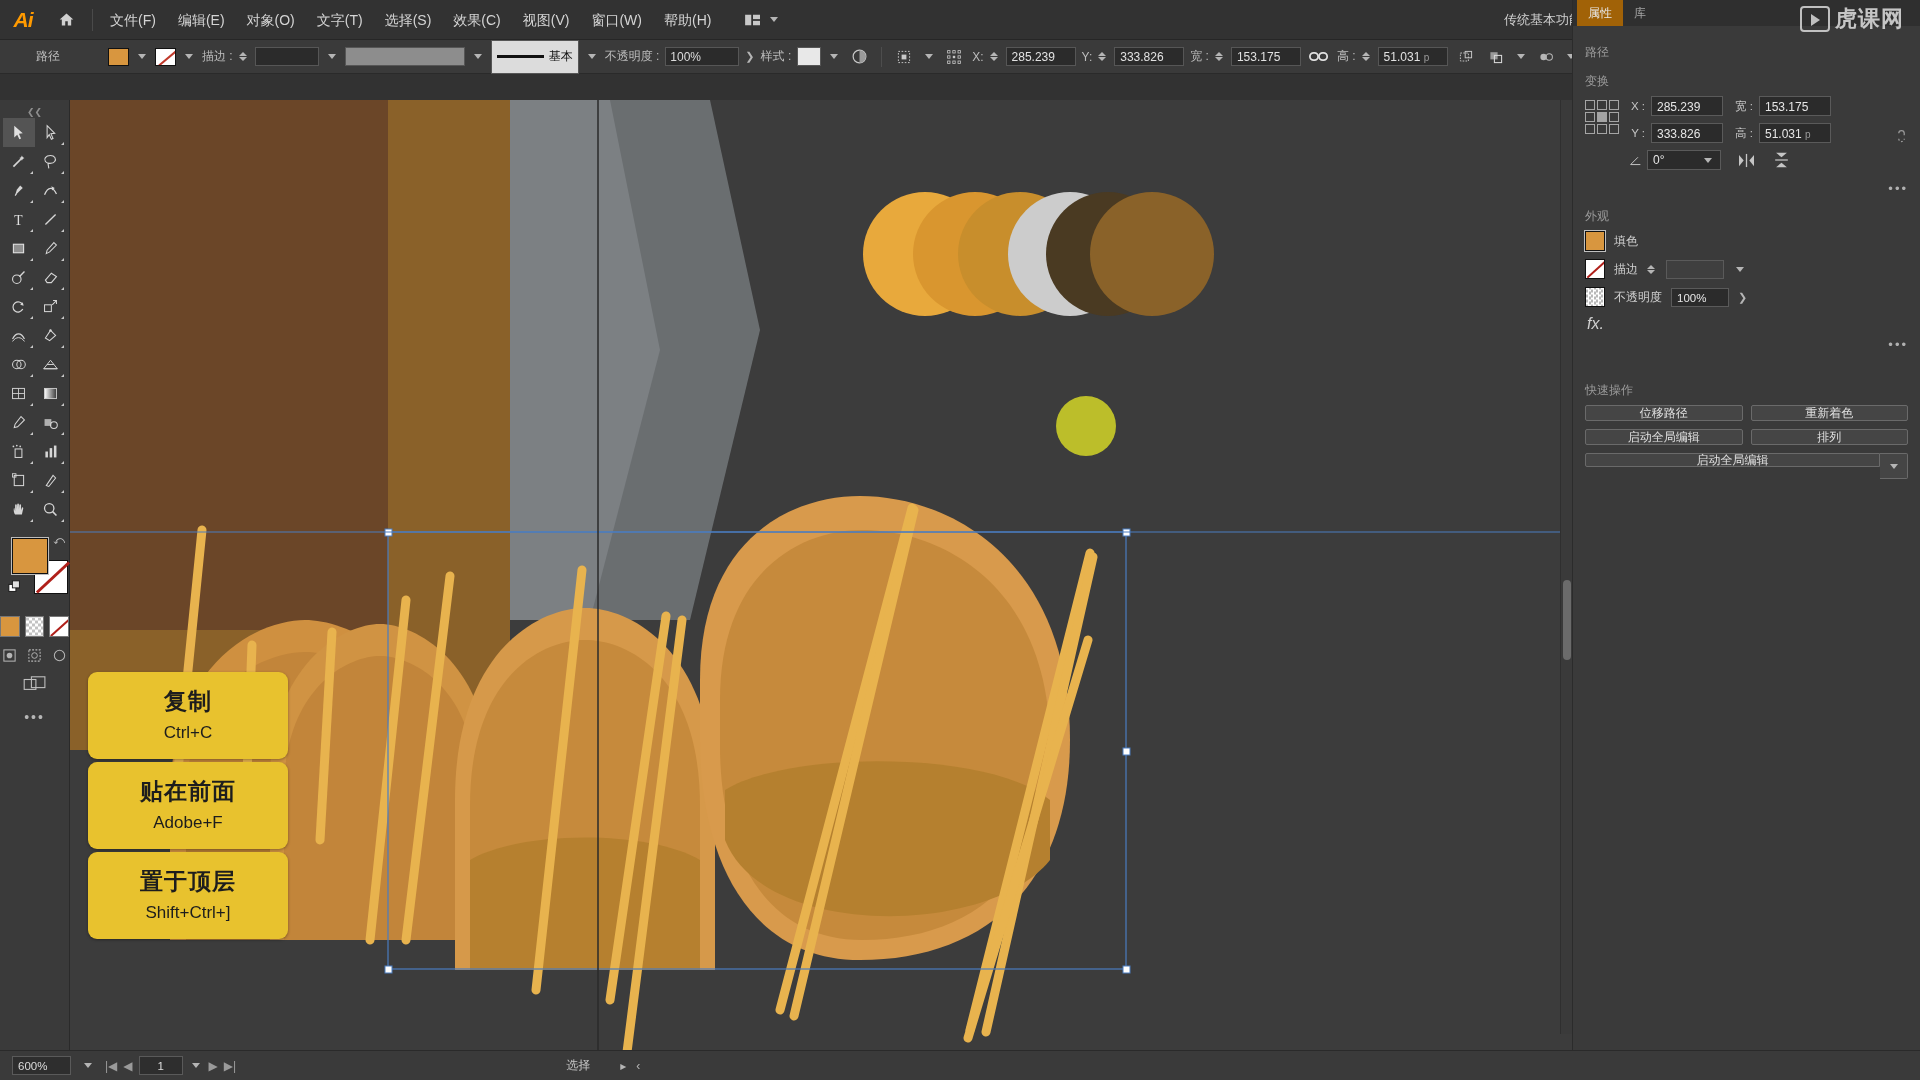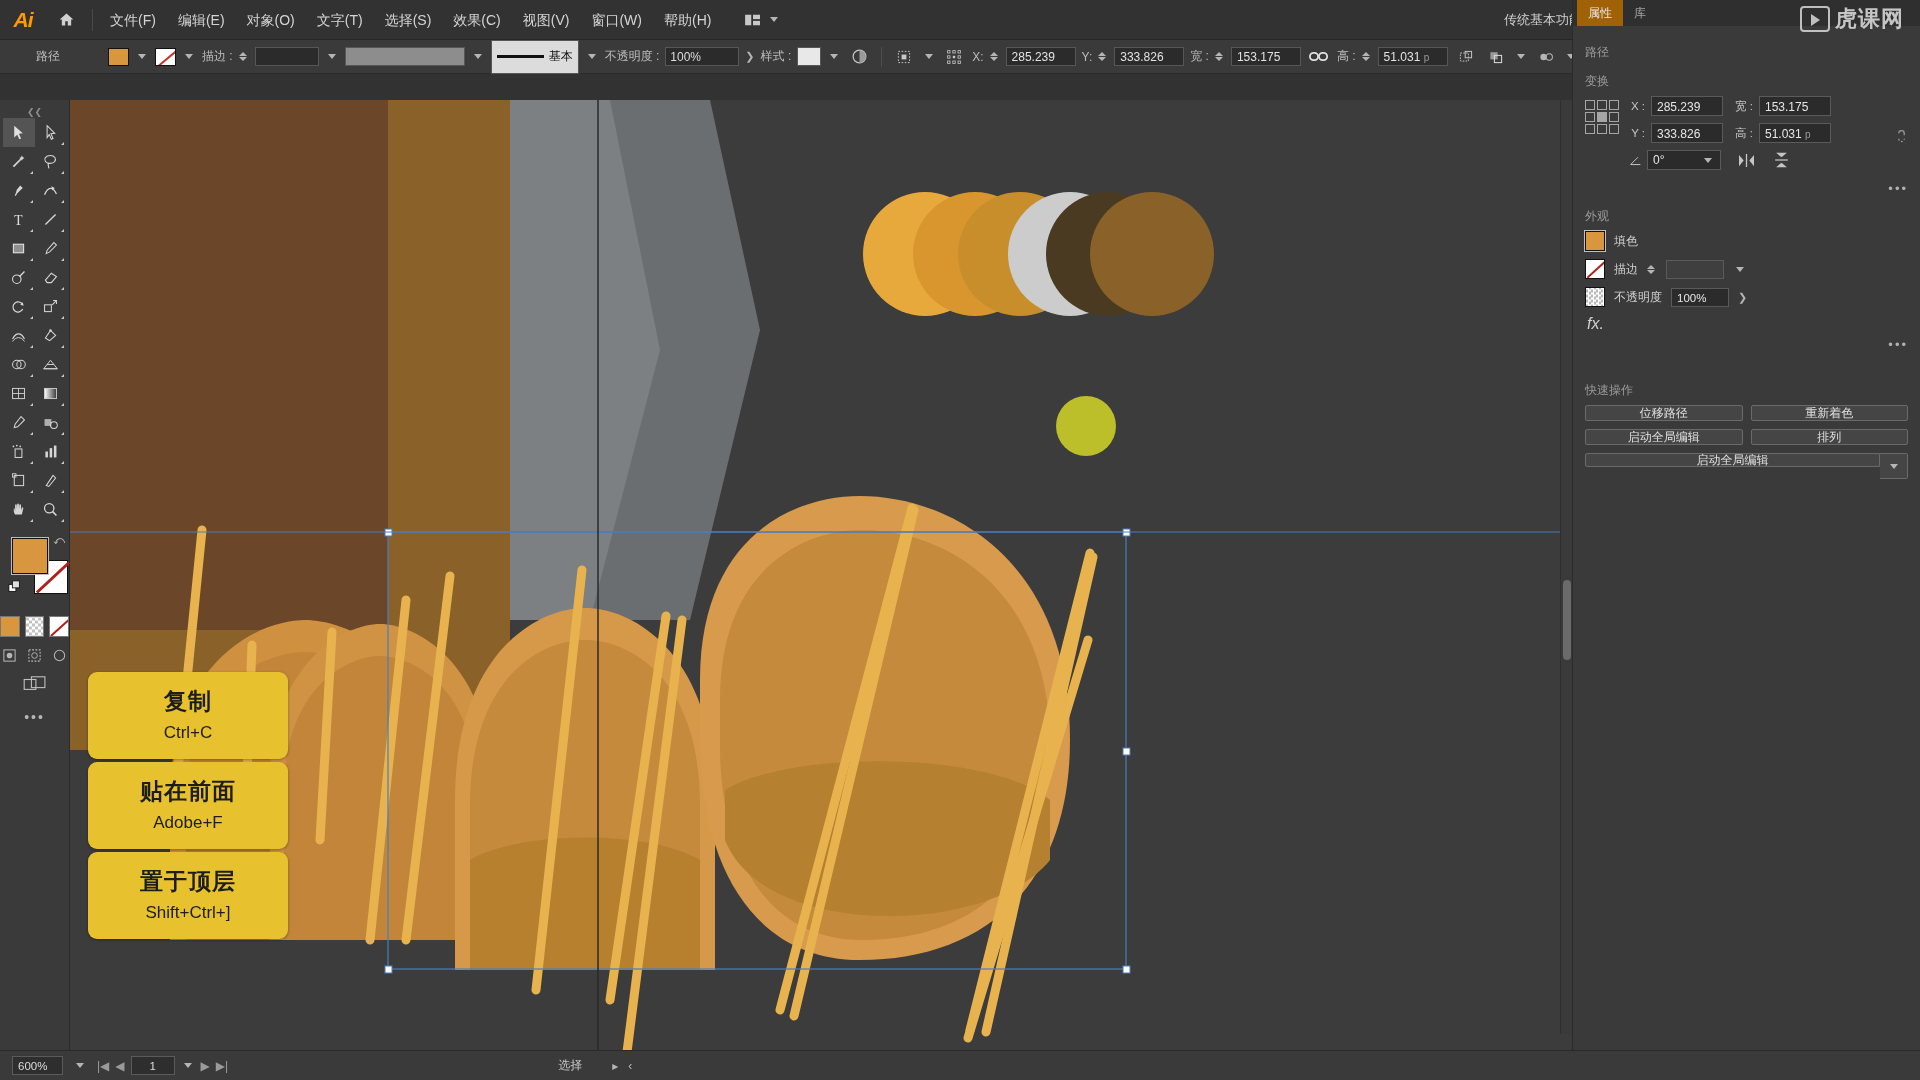--- a/index.html
+++ b/index.html
@@ -212,21 +212,21 @@
     font-size:12px; display:flex; align-items:center; justify-content:center; border-radius:2px;}
   .qa-wide { grid-column:1/3; display:flex; }
   .qa-wide .main { flex:1; height:14px; border:1px solid #6a6a6a; background:#454545; color:#e0e0e0;
     font-size:12px; display:flex; align-items:center; justify-content:center; border-radius:2px 0 0 2px;}
   .qa-wide .drop { width:28px; height:26px; border:1px solid #6a6a6a; border-left:none; background:#454545;
     display:flex; align-items:center; justify-content:center; border-radius:0 2px 2px 0;}
 
   
   .statusbar { position:absolute; left:0; bottom:0; width:1920px; height:30px; background:#3a3a3a;
     border-top:1px solid #2a2a2a; display:flex; align-items:center; gap:10px; padding:0 12px; font-size:12px;}
-  .sb-zoom { background:#2e2e2e; border:1px solid #5a5a5a; height:19px; width:51px; color:#dcdcdc;
+  .sb-zoom { background:#2e2e2e; border:1px solid #5a5a5a; height:19px; width:59px; color:#dcdcdc;
     font-size:11.5px; padding:0 5px; line-height:19px;}
   .sb-nav { display:flex; align-items:center; gap:6px; color:#9a9a9a;}
   .sb-page { background:#2e2e2e; border:1px solid #5a5a5a; height:19px; width:44px; color:#dcdcdc;
     font-size:11.5px; padding:0 5px; line-height:19px; text-align:center;}
   .sb-tool { color:#c5c5c5; margin-left:320px;}
 
   
   .watermark { position:absolute; right:16px; top:4px; z-index:60; opacity:.78; }
   .wm-box { display:flex; align-items:center; gap:5px;}
   .wm-ico { width:30px; height:26px; border:2px solid #e8e8e8; border-radius:4px; position:relative;}

